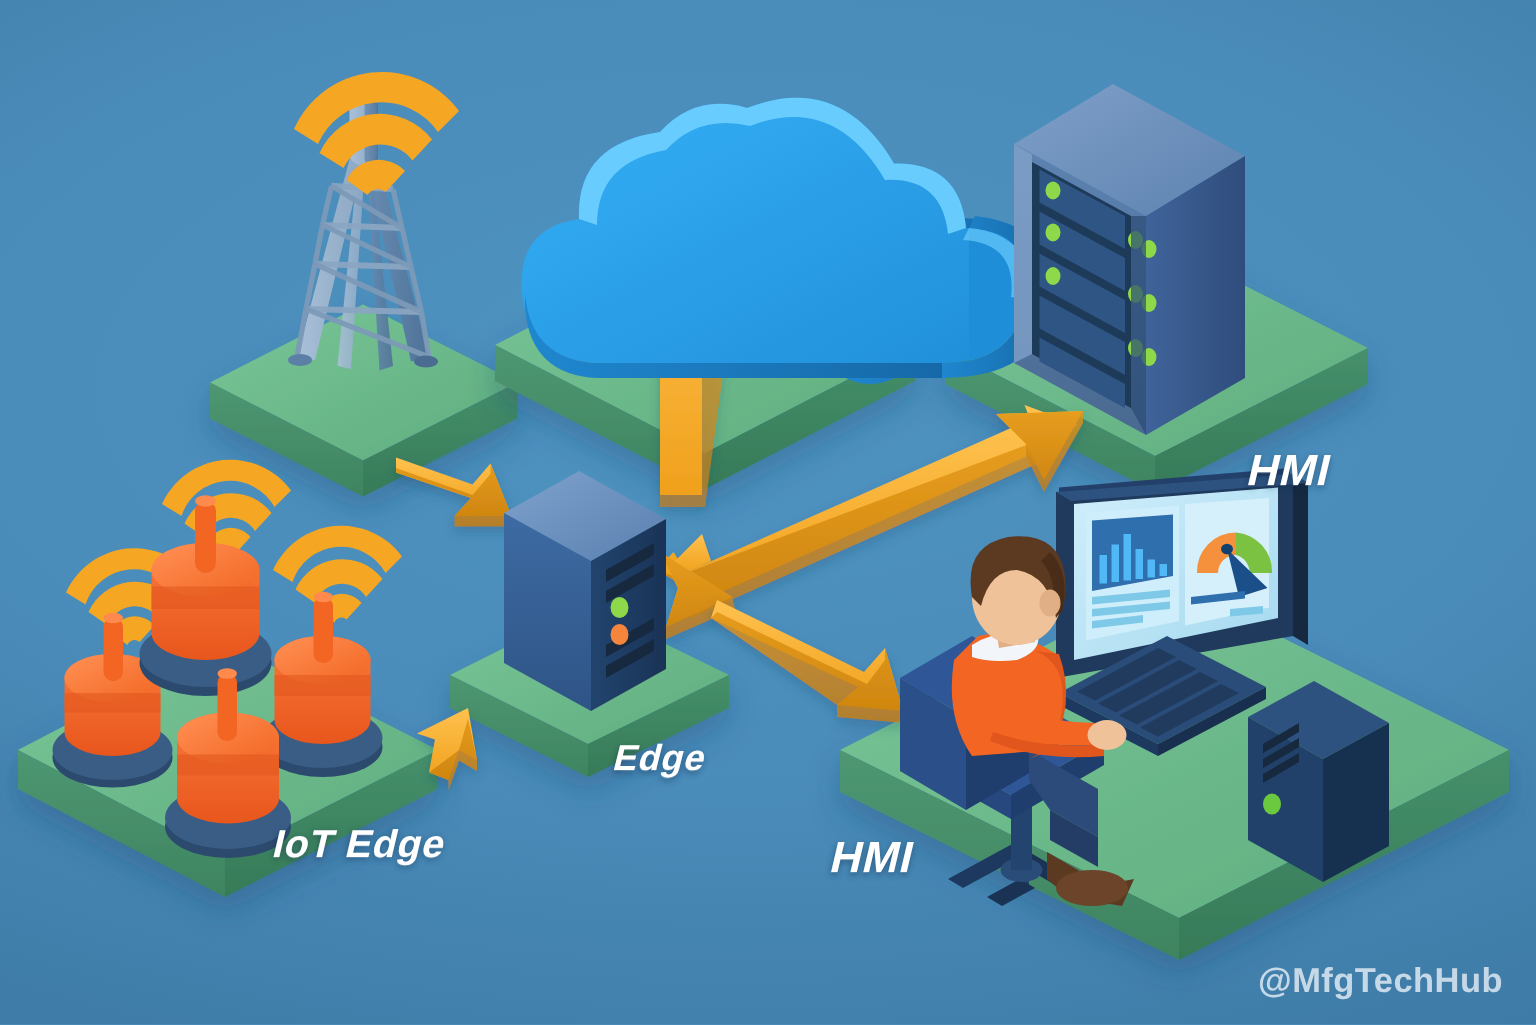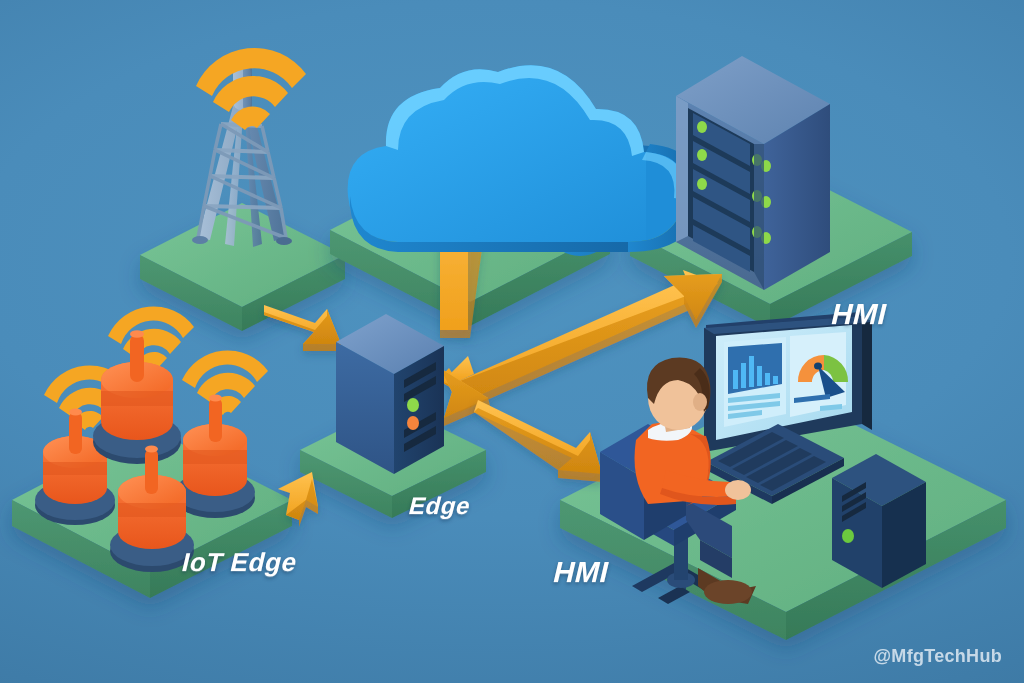--- a/index.html
+++ b/index.html
@@ -50,21 +50,21 @@
   }
   #label-hmi-bottom {
     left:558px; top:556px;
     font-size:30px;
     transform:skewY(-14deg) rotate(14deg) scaleY(0.94);
     transform-origin:left top;
   }
   #watermark {
     position:absolute;
     right:22px; bottom:16px;
-    font-size:18px;
+    font-size:23px;
     font-weight:bold;
     color:rgba(236,242,248,0.78);
     font-family:"Liberation Sans", sans-serif;
     letter-spacing:0.3px;
     user-select:none;
     margin-left:45px;
   }
 </style>
 </head>
 <body>

